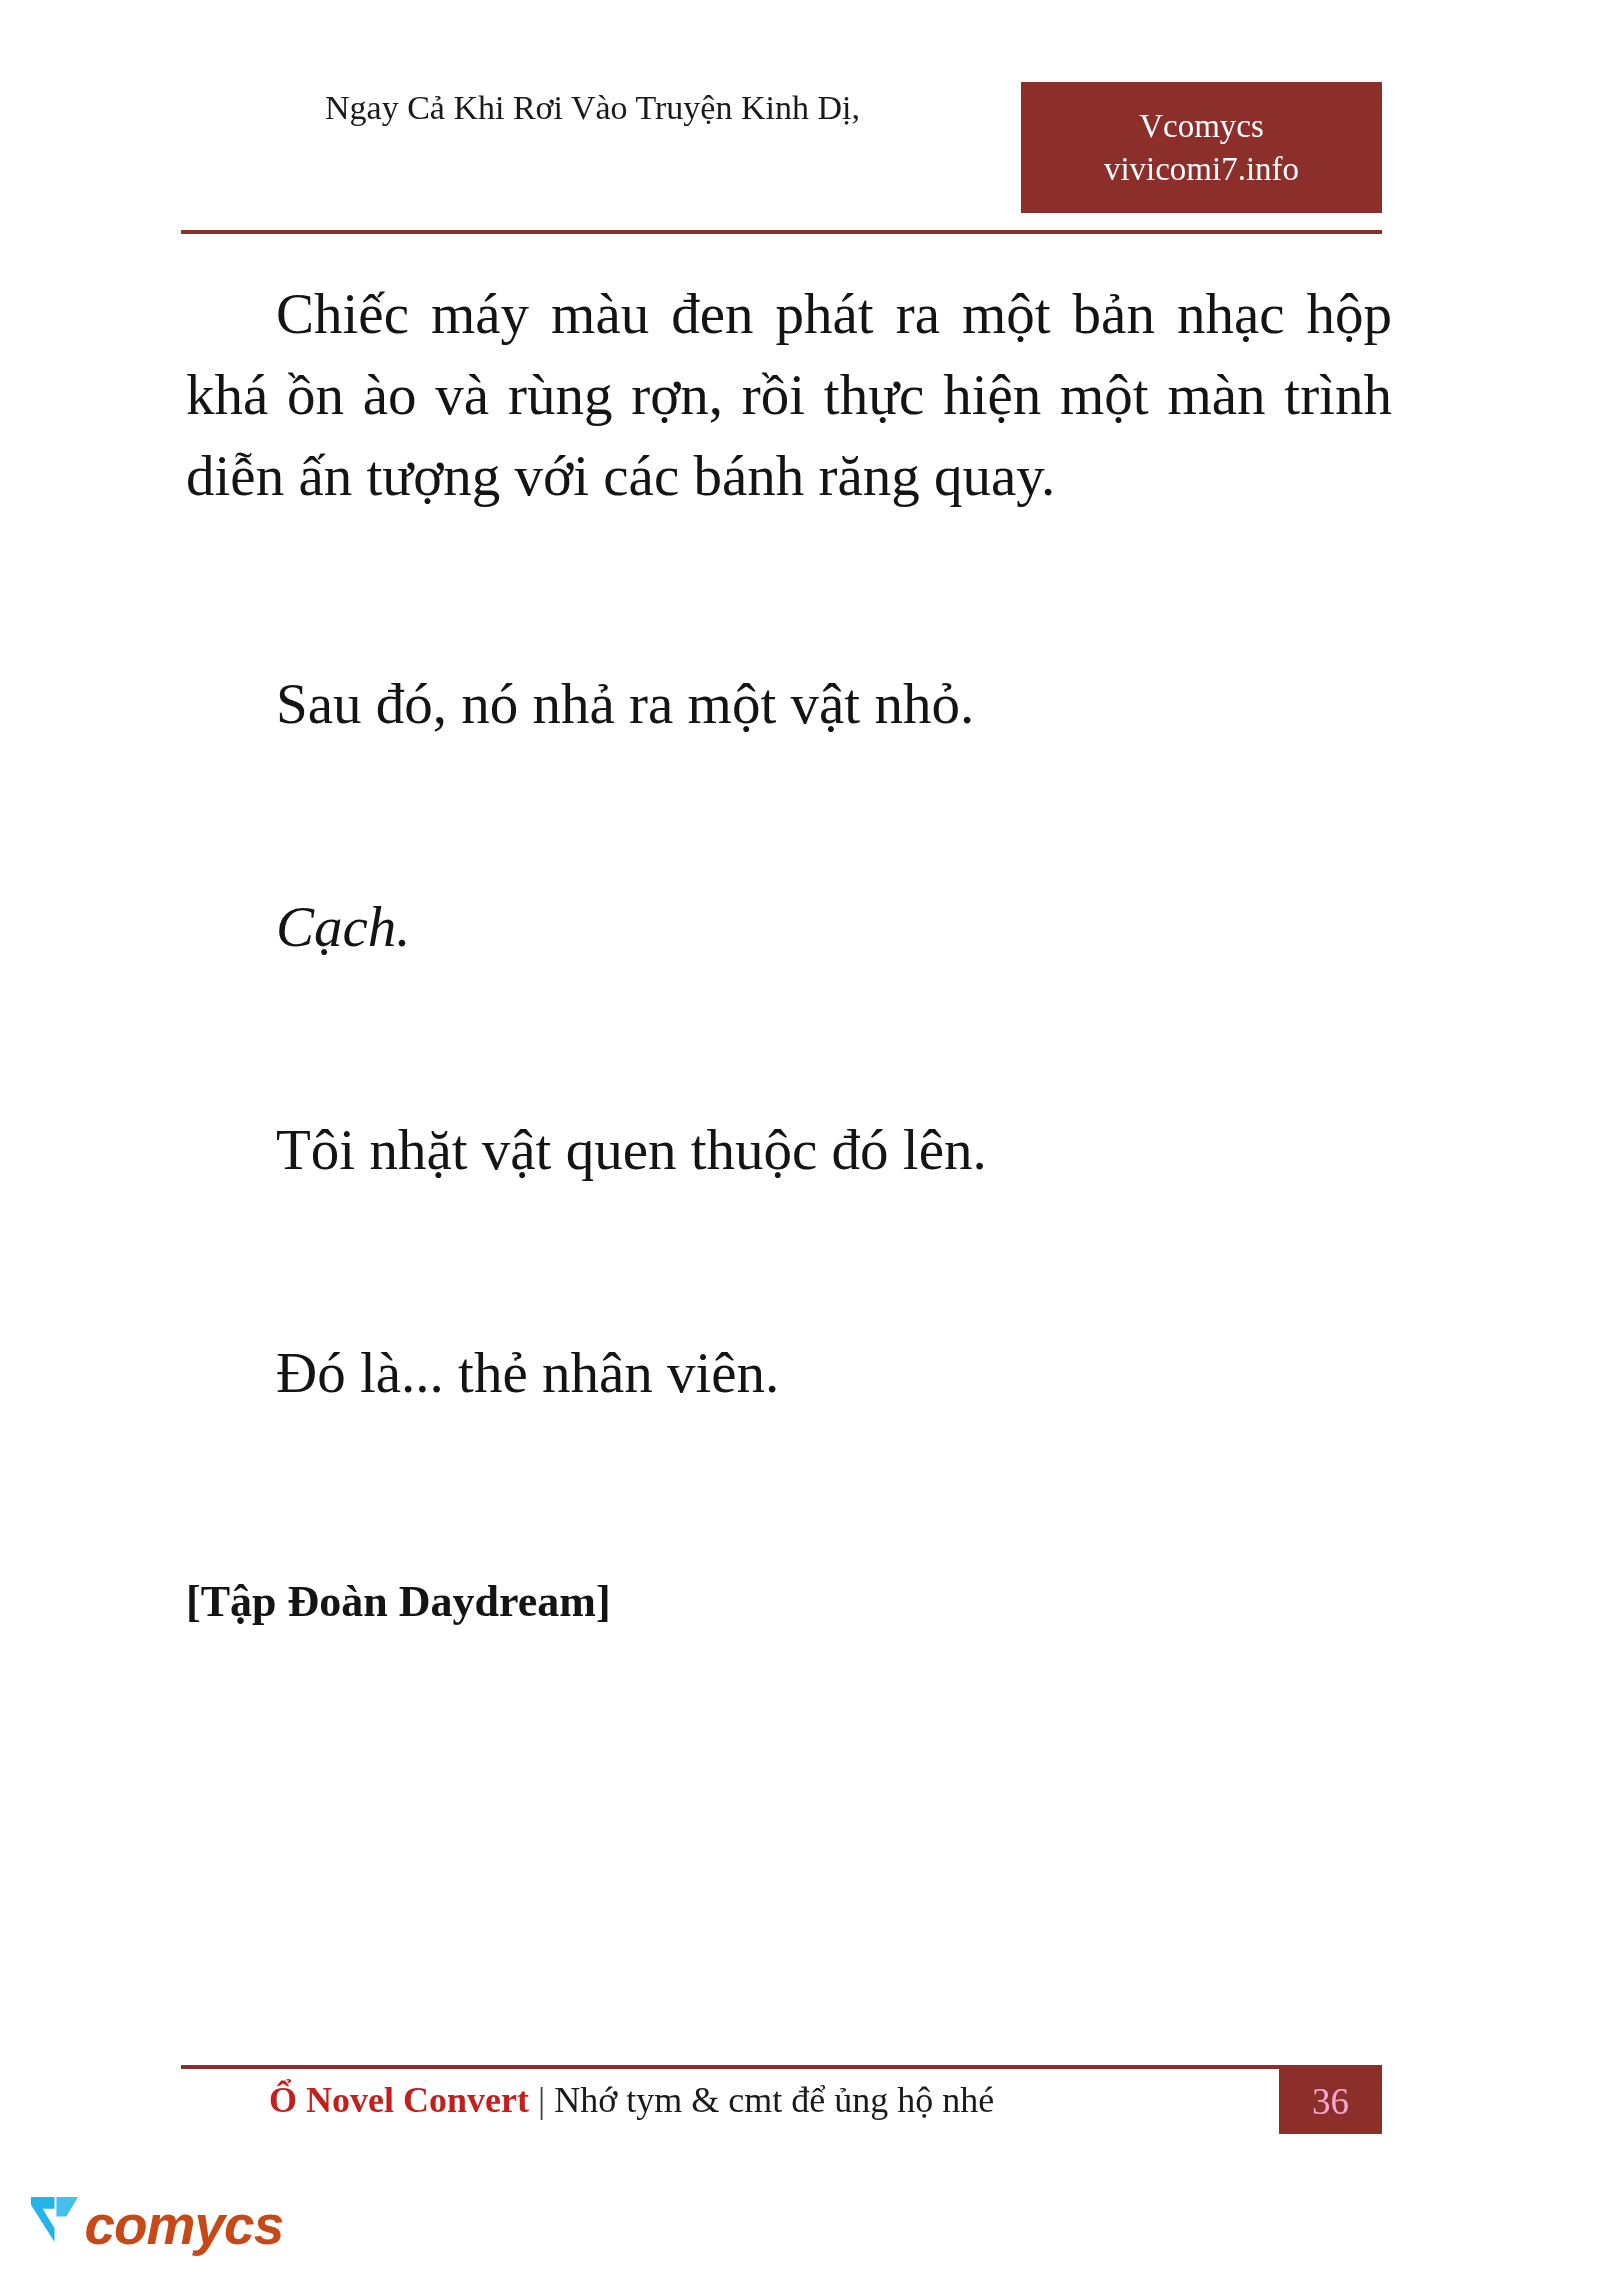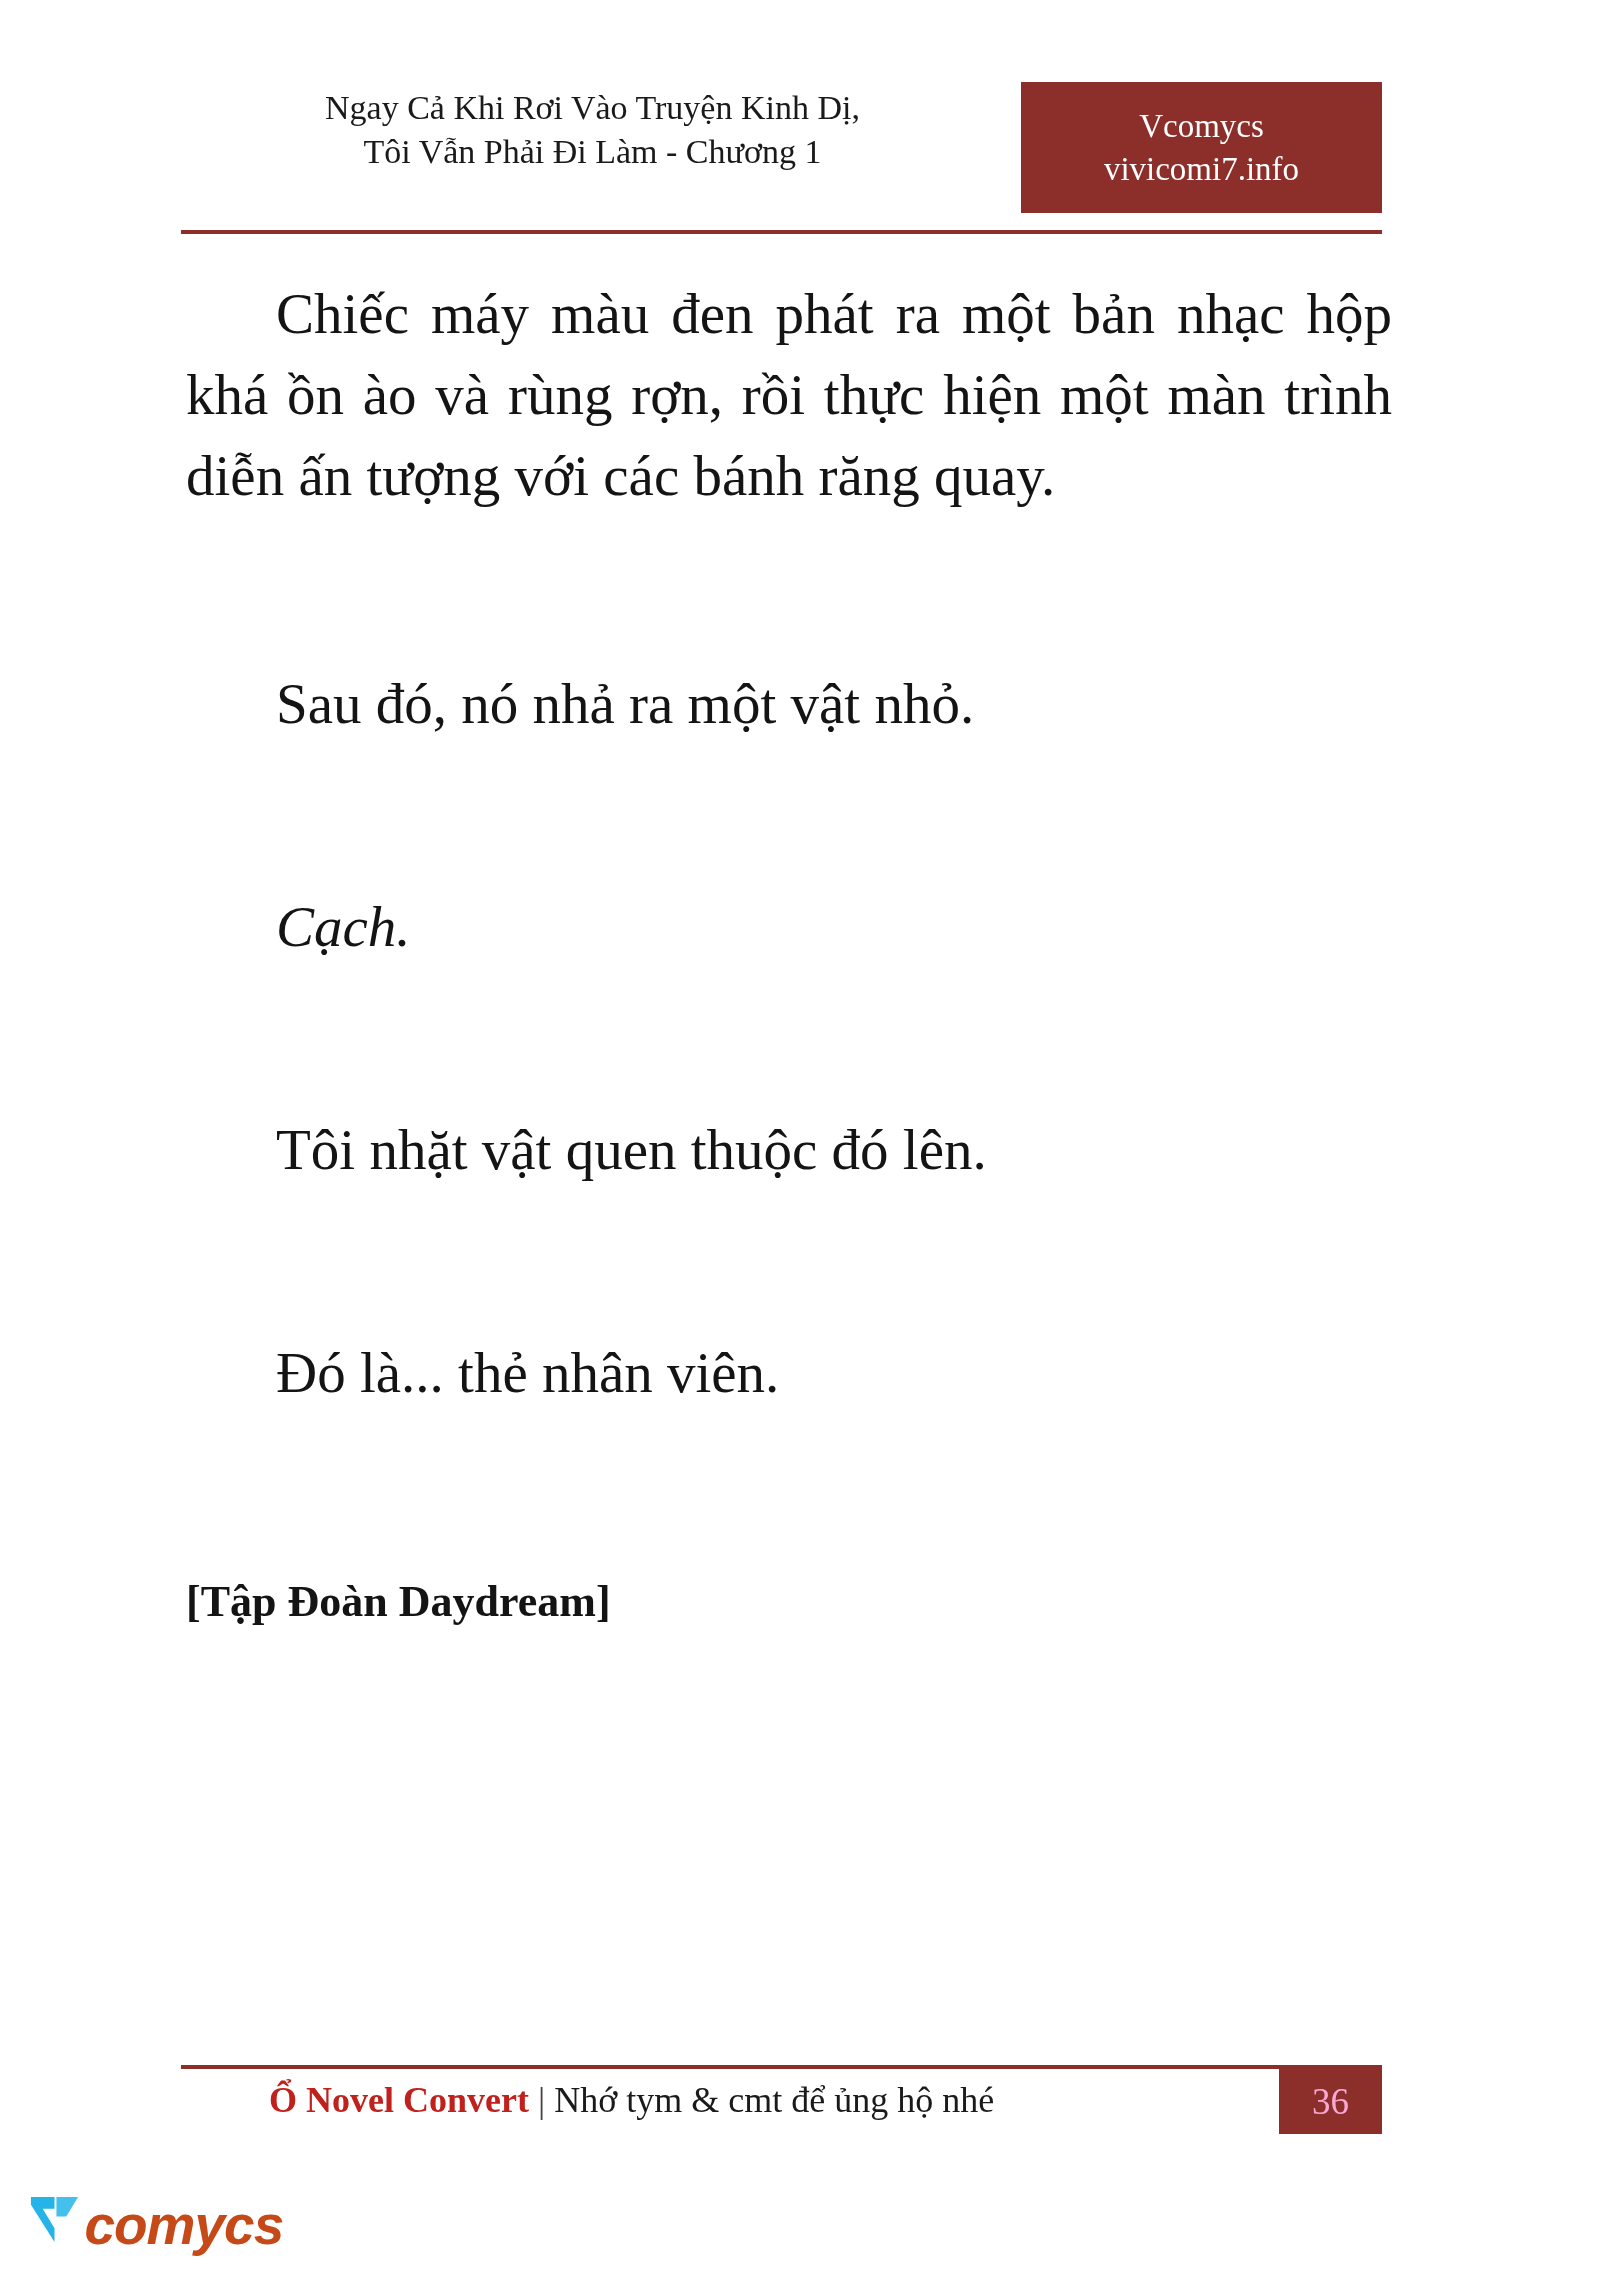--- a/index.html
+++ b/index.html
@@ -191,21 +191,20 @@
   }
 </style>
 </head>
 <body>
 
 <div class="page">
 
   <div class="header">
     <div class="header-title">
       <span>Ngay Cả Khi Rơi Vào Truyện Kinh Dị,</span>
-      <span class="line2">Tôi Vẫn Phải Đi Làm - Chương 1</span>
     </div>
     <div class="header-badge">
       <span class="b1">Vcomycs</span>
       <span class="b2">vivicomi7.info</span>
     </div>
   </div>
   <div class="header-rule"></div>
 
   <div class="content">
     <p class="para indent">Chiếc máy màu đen phát ra một bản nhạc hộp khá ồn ào và rùng rợn, rồi thực hiện một màn trình diễn ấn tượng với các bánh răng quay.</p>

